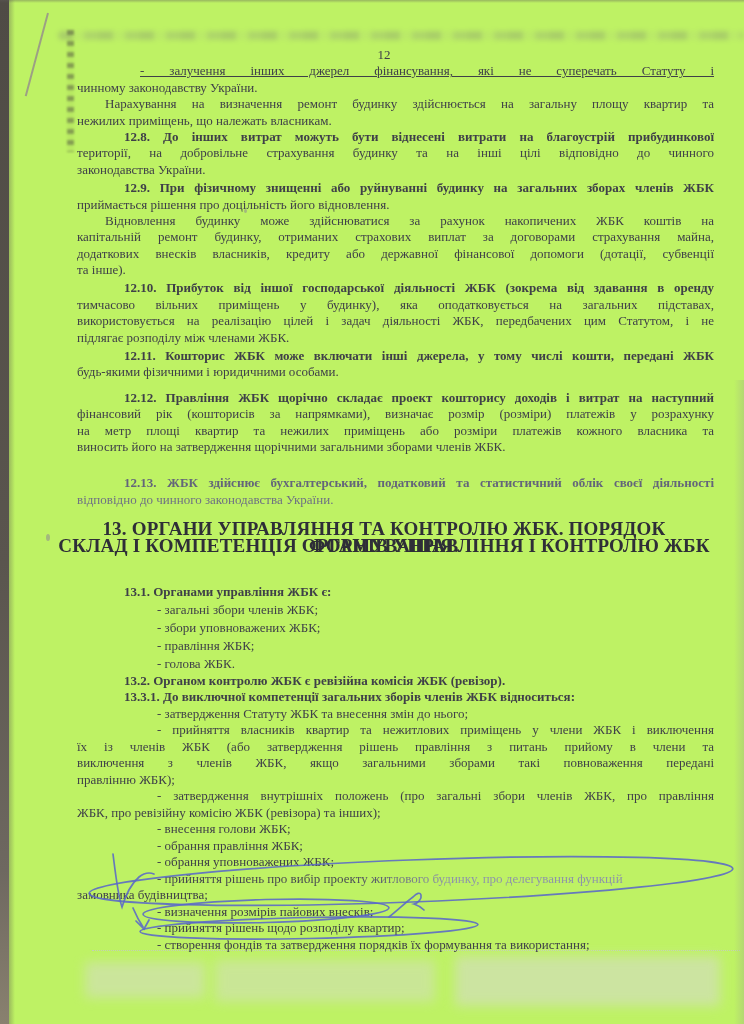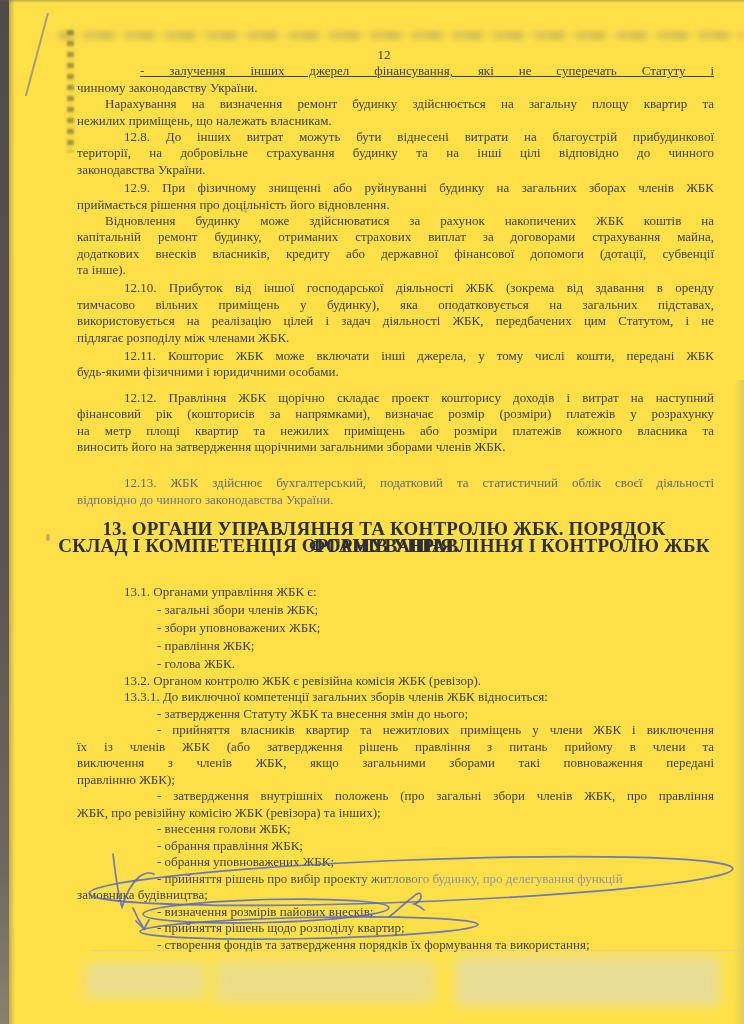--- a/index.html
+++ b/index.html
@@ -1,16 +1,16 @@
 <!DOCTYPE html>
 <html><head>
 <meta charset="utf-8">
 <style>
   html,body{margin:0;padding:0;background:#777;}
-  .page{position:relative;width:744px;height:1024px;background:#fde047;overflow:hidden;
+  .page{position:relative;width:744px;height:1024px;background:#bef264;overflow:hidden;
         font-family:"Liberation Serif",serif;}
   
   .edge-left{position:absolute;left:0;top:0;width:9px;height:1024px;
     background:linear-gradient(180deg,#4f4b45 0%,#5a554e 55%,#6e6860 85%,#89816f 100%);}
   .edge-left::after{content:"";position:absolute;left:9px;top:0;width:6px;height:100%;
     background:linear-gradient(90deg,rgba(90,85,78,.35),rgba(90,85,78,0));}
   .edge-top{position:absolute;left:0;top:0;width:744px;height:3px;
     background:linear-gradient(180deg,rgba(95,92,88,.4),rgba(95,92,88,0));}
   .edge-right{position:absolute;right:0;top:380px;width:10px;height:644px;
     background:linear-gradient(90deg,rgba(150,148,150,0),rgba(150,148,150,.28));}
@@ -26,21 +26,21 @@
   .speck{position:absolute;width:4px;height:7px;background:#8d8a93;border-radius:50%;opacity:.55;filter:blur(.6px);}
   .dotline{position:absolute;left:92px;top:950px;width:648px;height:0;border-top:1.5px dotted #c6c6cf;opacity:.8;}
   .blob{position:absolute;background:#d8d9d3;filter:blur(6px);}
   
   .textflow{position:absolute;left:77px;top:47px;width:637px;color:#3f4048;
     font-size:13px;}
   .ln{height:16.4px;line-height:16.4px;overflow:hidden;}
   .lower .ln{height:16.5px;line-height:16.5px;}
   .lh18{height:18px !important;line-height:18px !important;}
   .j{text-align:justify;text-align-last:justify;word-spacing:-.5px;}
-  .i1{padding-left:63px;text-decoration:underline;}.i2{padding-left:28px;}.i3{padding-left:47px;}.i4{padding-left:80px;}
+  .i1{padding-left:63px;text-decoration:underline;}.i2{padding-left:28px;}.i3{padding-left:47px;font-weight:bold;}.i4{padding-left:80px;}
   .mt2{margin-top:2px;}.mt9{margin-top:9px;}.mt4{margin-top:20px;}
   .pageno{text-align:center;margin-left:-23px;height:16.4px;line-height:16.4px;}
   .hd{margin-left:-23px;text-align:center;font-weight:bold;color:#2e2e37;
       font-size:19px;height:17px;line-height:17px;letter-spacing:.2px;}
   .hd1{margin-top:12px;}.hd2{margin-bottom:30px;}
   .fade1{color:#63657a;}.fade2{color:#6e7084;}
   .fadeline{background:linear-gradient(90deg,#3f4048 0%,#444552 42%,#8c92ac 58%,#8a90aa 100%);
     -webkit-background-clip:text;background-clip:text;color:transparent;}
   
   .pen{position:absolute;left:0;top:0;pointer-events:none;}

